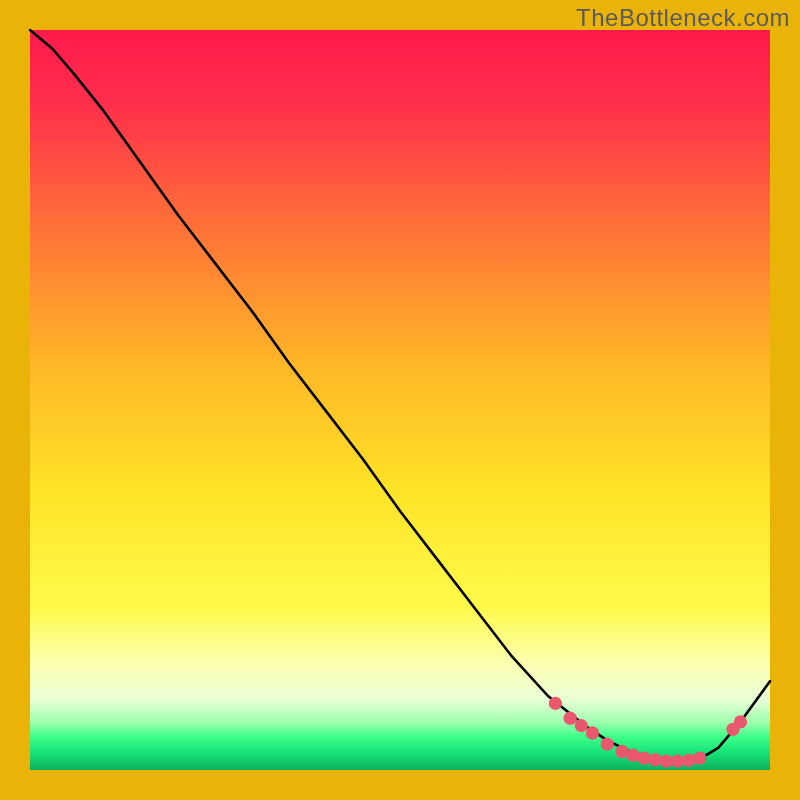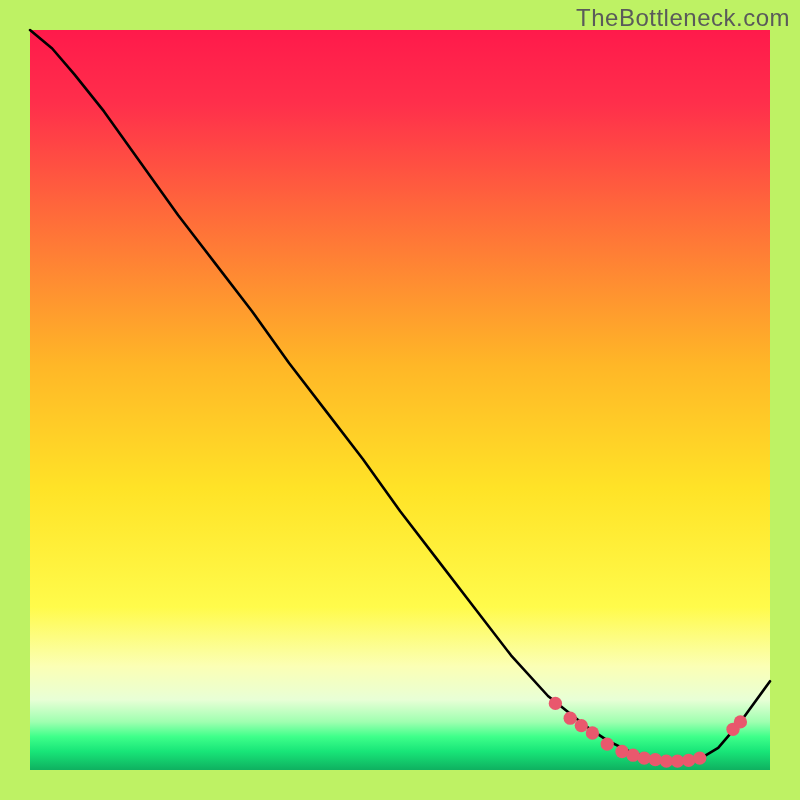--- a/index.html
+++ b/index.html
@@ -8,21 +8,21 @@
     width: 800px;
     height: 800px;
     background: #000;
     overflow: hidden;
     font-family: Arial, Helvetica, sans-serif;
   }
   .frame {
     position: relative;
     width: 800px;
     height: 800px;
-    background: #bef264;
+    background: #eab308;
   }
   .watermark {
     position: absolute;
     top: 4px;
     right: 10px;
     color: #5a5a5a;
     font-size: 24px;
     font-weight: 500;
     letter-spacing: 0.5px;
     z-index: 20;

